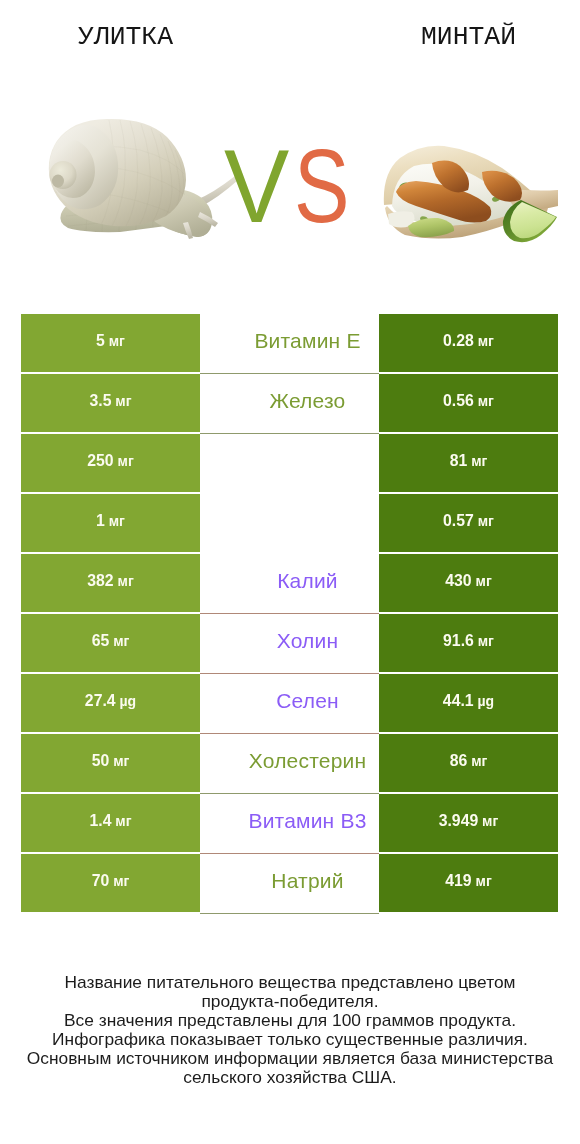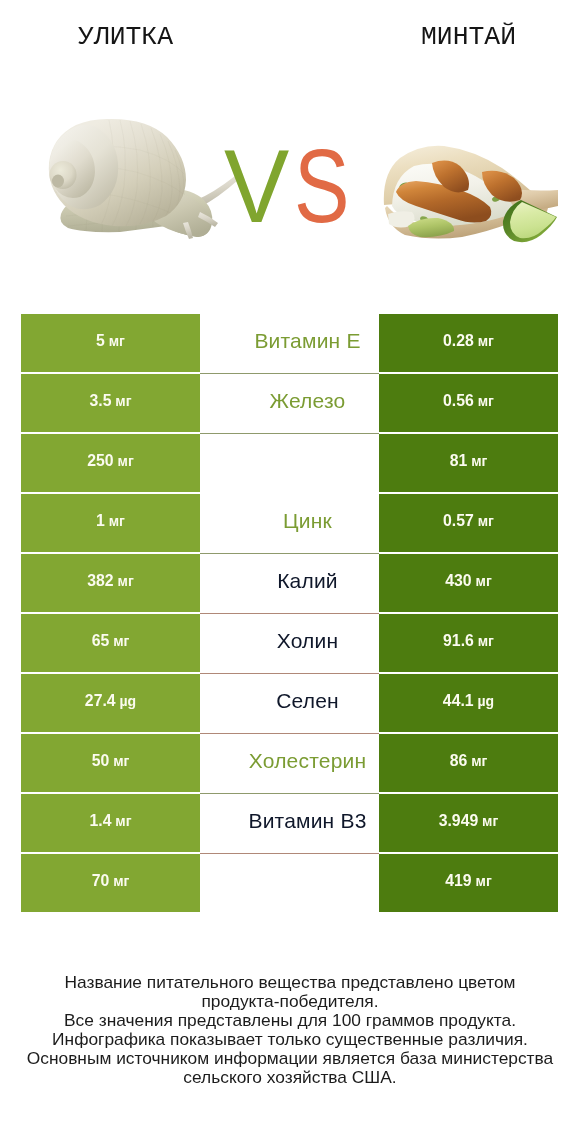--- a/index.html
+++ b/index.html
@@ -25,21 +25,21 @@
   .cell>span{position:relative;top:-2px;}
   .cell.left{left:0;width:179px;background:#82a732;}
   .cell.mid{left:179px;width:179px;background:#fff;height:60px;box-sizing:border-box;}
   .cell.mid.bg{border-bottom:1px solid #8f9a6c;}
   .cell.mid.bo{border-bottom:1px solid #b08878;}
   .cell.right{left:358px;width:179px;background:#4d7c0f;}
   .val{color:#fbfbef;font-weight:700;font-size:15.8px;white-space:nowrap;}
   .val.u{font-size:14px;}
   .nut{font-weight:400;font-size:21px;letter-spacing:.2px;white-space:nowrap;margin-left:36px;}
   .nut.green{color:#7b9c33;}
-  .nut.orange{color:#0f172a;}
+  .nut.orange{color:#8b5cf6;}
 
   .footer{position:absolute;left:0;top:973px;width:580px;text-align:center;
           font-size:17.35px;line-height:19px;color:#1c1c1c;}
 </style>
 </head>
 <body>
 
 <div class="page">
 
   <div class="title left">УЛИТКА</div>
@@ -279,23 +279,20 @@
           <span class="val u">&nbsp;</span>
           <span class="val u">мг</span>
         </div>
       </div>
       <div class="row">
         <div class="cell left">
           <span class="val">1</span>
           <span class="val u">&nbsp;</span>
           <span class="val u">мг</span>
         </div>
-        <div class="cell mid bg">
-          <span class="nut green">Цинк</span>
-        </div>
         <div class="cell right">
           <span class="val">0.57</span>
           <span class="val u">&nbsp;</span>
           <span class="val u">мг</span>
         </div>
       </div>
       <div class="row">
         <div class="cell left">
           <span class="val">382</span>
           <span class="val u">&nbsp;</span>
@@ -368,20 +365,23 @@
           <span class="val">3.949</span>
           <span class="val u">&nbsp;</span>
           <span class="val u">мг</span>
         </div>
       </div>
       <div class="row">
         <div class="cell left">
           <span class="val">70</span>
           <span class="val u">&nbsp;</span>
           <span class="val u">мг</span>
+        </div>
+        <div class="cell mid bg">
+          <span class="nut green">Натрий</span>
         </div>
         <div class="cell right">
           <span class="val">419</span>
           <span class="val u">&nbsp;</span>
           <span class="val u">мг</span>
         </div>
       </div>
     </div>
 
   <div class="footer" id="footer">

